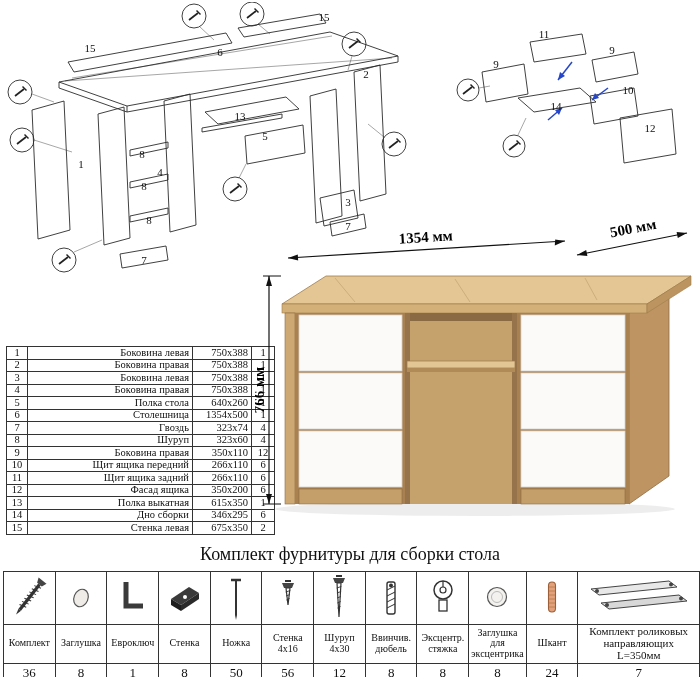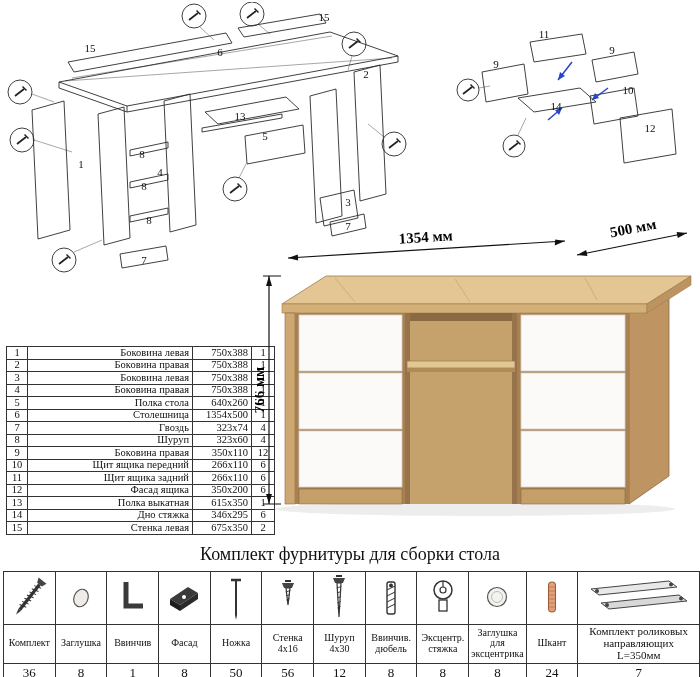--- a/index.html
+++ b/index.html
@@ -274,21 +274,21 @@
           <td class="c-qty">6</td>
         </tr>
         <tr>
           <td class="c-num">13</td>
           <td class="c-name">Полка выкатная</td>
           <td class="c-size">615x350</td>
           <td class="c-qty">1</td>
         </tr>
         <tr>
           <td class="c-num">14</td>
-          <td class="c-name">Дно стяжка</td>
+          <td class="c-name">Дно сборки</td>
           <td class="c-size">346x295</td>
           <td class="c-qty">6</td>
         </tr>
         <tr>
           <td class="c-num">15</td>
           <td class="c-name">Стенка левая</td>
           <td class="c-size">675x350</td>
           <td class="c-qty">2</td>
         </tr>
       </tbody>
@@ -494,22 +494,22 @@
           <circle cx="14" cy="18" r="2" fill="#444"></circle>
               <circle cx="88" cy="11.5" r="2" fill="#444"></circle>
           <circle cx="24" cy="32" r="2" fill="#444"></circle>
               <circle cx="98" cy="25.5" r="2" fill="#444"></circle>
         </svg>
       </td>
     </tr>
     <tr class="hw-names">
       <td>Комплект</td>
       <td>Заглушка</td>
-      <td>Ввинчив</td>
-      <td>Фасад</td>
+      <td>Евроключ</td>
+      <td>Стенка</td>
       <td>Ножка</td>
       <td>Стенка 4х16</td>
       <td>Шуруп 4х30</td>
       <td>Ввинчив. дюбель</td>
       <td>Эксцентр. стяжка</td>
       <td>Заглушка для эксцентрика</td>
       <td>Шкант</td>
       <td class="left">Комплект роликовых направляющих L=350мм</td>
     </tr>
     <tr class="hw-qtys">

